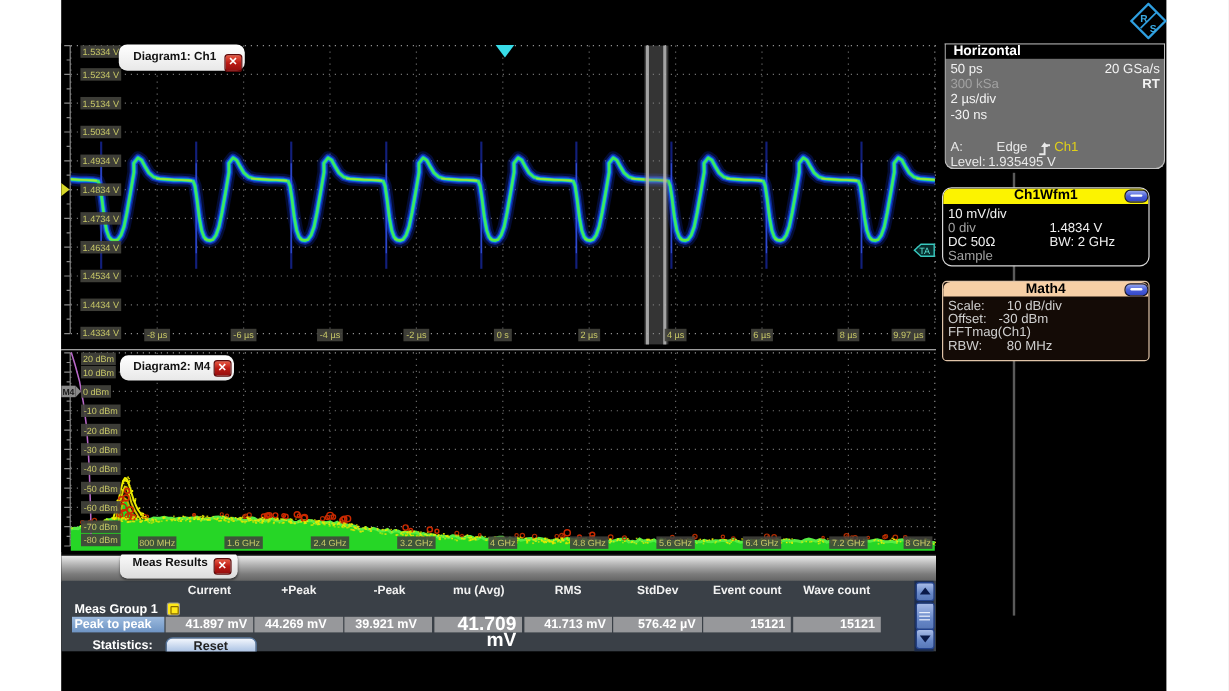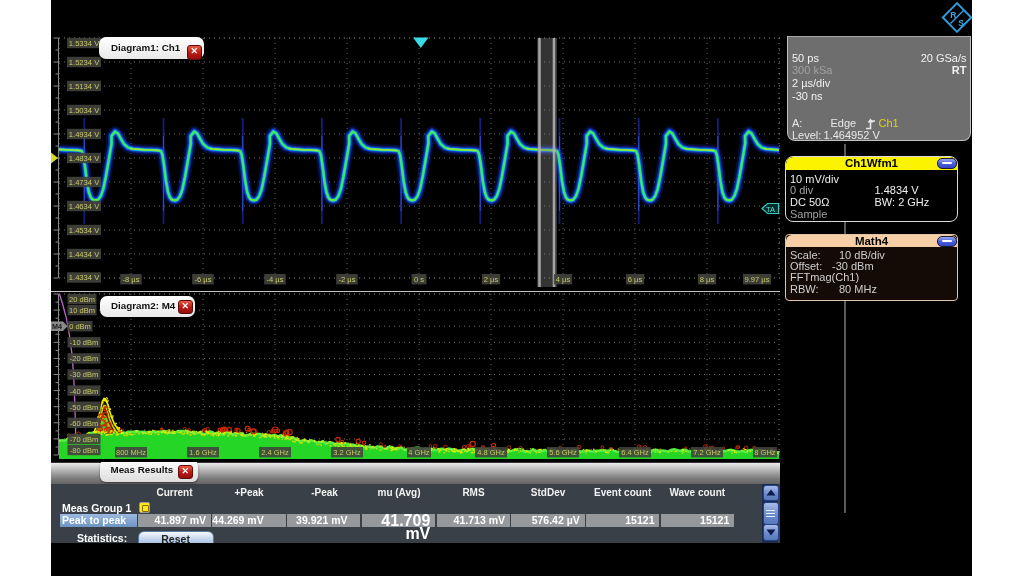--- a/index.html
+++ b/index.html
@@ -1175,21 +1175,21 @@
 <div class="a" style="left:377.5px;top:25px;width:90px;text-align:center;font-size:10px;font-weight:bold;color:#f2f2f2">RMS</div>
 <div class="a" style="left:452.1px;top:25px;width:90px;text-align:center;font-size:10px;font-weight:bold;color:#f2f2f2">StdDev</div>
 <div class="a" style="left:526.7px;top:25px;width:90px;text-align:center;font-size:10px;font-weight:bold;color:#f2f2f2">Event count</div>
 <div class="a" style="left:601.3px;top:25px;width:90px;text-align:center;font-size:10px;font-weight:bold;color:#f2f2f2">Wave count</div>
 <div class="a" style="left:11px;top:40px;font-size:10.5px;font-weight:bold;color:#fff">Meas Group 1</div>
 <div class="a" style="left:87.7px;top:40px;width:9px;height:9px;background:#ffe818;border:1px solid #999;border-radius:2px">
         <div class="a" style="left:2px;top:2px;width:5px;height:5px;border:1px solid #886a00;border-radius:1px"></div>
       </div>
 <div class="a" style="left:9px;top:51.5px;width:76.5px;height:13.5px;background:linear-gradient(180deg,#9cbade,#6e94c4);color:#fff;font-weight:bold;font-size:10.5px;line-height:13.5px;padding-left:2px;box-sizing:border-box">Peak to peak</div>
 <div class="a" style="left:86.6px;top:51.5px;width:73.4px;height:13.5px;background:#97989b;color:#fff;font-weight:bold;font-size:10.5px;line-height:13.5px;text-align:right;padding-right:5px;box-sizing:border-box">41.897 mV</div>
-<div class="a" style="left:161.3px;top:51.5px;width:73.4px;height:13.5px;background:#97989b;color:#fff;font-weight:bold;font-size:10.5px;line-height:13.5px;text-align:left;padding-right:5px;box-sizing:border-box">44.269 mV</div>
+<div class="a" style="left:161.3px;top:51.5px;width:73.4px;height:13.5px;background:#97989b;color:#fff;font-weight:bold;font-size:10.5px;line-height:13.5px;text-align:center;padding-right:5px;box-sizing:border-box">44.269 mV</div>
 <div class="a" style="left:236.1px;top:51.5px;width:73.4px;height:13.5px;background:#97989b;color:#fff;font-weight:bold;font-size:10.5px;line-height:13.5px;text-align:right;padding-right:13px;box-sizing:border-box">39.921 mV</div>
 <div class="a" style="left:310.9px;top:51.5px;width:73.4px;height:13.5px;background:#97989b;color:#fff;font-weight:bold;font-size:16px;line-height:13.5px;text-align:right;padding-right:5px;box-sizing:border-box">41.709 mV</div>
 <div class="a" style="left:385.6px;top:51.5px;width:73.4px;height:13.5px;background:#97989b;color:#fff;font-weight:bold;font-size:10.5px;line-height:13.5px;text-align:right;padding-right:5px;box-sizing:border-box">41.713 mV</div>
 <div class="a" style="left:460.4px;top:51.5px;width:73.4px;height:13.5px;background:#97989b;color:#fff;font-weight:bold;font-size:10.5px;line-height:13.5px;text-align:right;padding-right:5px;box-sizing:border-box">576.42 µV</div>
 <div class="a" style="left:535.1px;top:51.5px;width:73.4px;height:13.5px;background:#97989b;color:#fff;font-weight:bold;font-size:10.5px;line-height:13.5px;text-align:right;padding-right:5px;box-sizing:border-box">15121</div>
 <div class="a" style="left:609.9px;top:51.5px;width:73.4px;height:13.5px;background:#97989b;color:#fff;font-weight:bold;font-size:10.5px;line-height:13.5px;text-align:right;padding-right:5px;box-sizing:border-box">15121</div>
 <div class="a" style="left:26px;top:70px;font-size:10.5px;font-weight:bold;color:#fff">Statistics:</div>
 <div class="a" style="left:86.6px;top:68.5px;width:74px;height:15px;background:linear-gradient(180deg,#f4f8fe,#b8cce8 60%,#98b4dc);border:1px solid #5878a0;border-radius:6px 6px 0 0;text-align:center;font-size:10.5px;font-weight:bold;color:#222;line-height:14px">Reset</div>
 <div class="a" style="left:710.5px;top:21.5px;width:16.5px;height:59.5px;background:#1c2c4e"></div>
 <div class="a" style="left:711.5px;top:22.7px;width:14.5px;height:14.8px;background:linear-gradient(180deg,#a8bce8,#6888c8 60%,#5878b8);border:1px solid #23428c;border-radius:3px"><svg width="14" height="14" viewBox="0 0 14 14">
@@ -1199,34 +1199,35 @@
         <div class="a" style="left:2.5px;top:7px;width:9px;height:1.4px;background:#e8eefc"></div>
         <div class="a" style="left:2.5px;top:9.8px;width:9px;height:1.4px;background:#e8eefc"></div>
         <div class="a" style="left:2.5px;top:12.6px;width:9px;height:1.4px;background:#e8eefc"></div>
       </div>
 <div class="a" style="left:711.5px;top:62.2px;width:14.5px;height:14.8px;background:linear-gradient(180deg,#a8bce8,#6888c8 60%,#5878b8);border:1px solid #23428c;border-radius:3px"><svg width="14" height="14" viewBox="0 0 14 14">
           <polygon points="7,10.5 11.5,4.5 2.5,4.5" fill="#0a1a4a"></polygon>
         </svg></div>
 </div>
 <div class="a" style="left:792.5px;top:144px;width:2px;height:369px;background:#5a5a5a"></div>
 <div class="a" style="left:735.5px;top:35.5px;width:184.5px;height:105.5px;border-left:1.5px solid #c0c0c0;border-bottom:1.5px solid #c0c0c0;border-right:1.5px solid #c0c0c0;border-top:1px solid #a8a8a8;border-radius:0 0 8px 8px;background:#6e6e6e;box-sizing:border-box;overflow:hidden">
+<div class="a" style="left:0;top:0;width:100%;height:12.8px;background:#000;color:#fff;font-weight:bold;font-size:11.5px;line-height:12.5px;padding-left:7px">Horizontal</div>
 <div class="a" style="left:4.5px;top:15.299999999999997px;font-size:11px;color:#f2f2f2">50 ps</div>
 <div class="a" style="right:3.5px;top:15.299999999999997px;font-size:11px;font-weight:normal;color:#f2f2f2">20 GSa/s</div>
 <div class="a" style="left:4.5px;top:27.5px;font-size:11px;color:#a2a2a2">300 kSa</div>
 <div class="a" style="right:3.5px;top:27.5px;font-size:11px;font-weight:bold;color:#f2f2f2">RT</div>
 <div class="a" style="left:4.5px;top:40.5px;font-size:11px;color:#f2f2f2">2 µs/div</div>
 <div class="a" style="left:4.5px;top:53.5px;font-size:11px;color:#f2f2f2">-30 ns</div>
 <div class="a" style="left:4.5px;top:80.5px;font-size:11px;color:#e8e8e8">A:</div>
 <div class="a" style="left:43px;top:80.5px;font-size:11px;color:#e8e8e8">Edge</div>
 <svg class="a" style="left:77px;top:81px" width="13" height="12" viewBox="0 0 13 12">
         <path d="M1,10.5 L5.5,10.5 L5.5,3 L10,3" fill="none" stroke="#e8e8e8" stroke-width="1.6"></path>
         <polygon points="5.5,0.5 8.5,4.5 2.5,4.5" fill="#e8e8e8"></polygon>
       </svg>
 <div class="a" style="left:91px;top:80.5px;font-size:11px;color:#e0d018">Ch1</div>
-<div class="a" style="left:4.5px;top:92.5px;font-size:11px;color:#e8e8e8">Level: 1.464952 V</div>
+<div class="a" style="left:4.5px;top:92.5px;font-size:11px;color:#e8e8e8">Level: 1.935495 V</div>
 </div>
 <div class="a" style="left:734px;top:156px;width:173px;height:66px;border:1.5px solid #d8d8d8;border-radius:8px;background:#000;box-sizing:border-box;overflow:hidden">
 <div class="a" style="left:0;top:0;width:100%;height:12.5px;background:#fcf300;border-radius:6px 6px 0 0;color:#000;font-weight:bold;font-size:11.5px;line-height:12.5px;text-align:center">Ch1Wfm1</div>
 <div class="a" style="left:4px;top:15.5px;font-size:11px;color:#f0f0f0">10 mV/div</div>
 <div class="a" style="left:4px;top:27.2px;font-size:11px;color:#a2a2a2">0 div</div>
 <div class="a" style="left:88.5px;top:27.2px;font-size:11px;color:#f0f0f0">1.4834 V</div>
 <div class="a" style="left:4px;top:38.9px;font-size:11px;color:#f0f0f0">DC 50Ω</div>
 <div class="a" style="left:88.5px;top:38.9px;font-size:11px;color:#f0f0f0">BW: 2 GHz</div>
 <div class="a" style="left:4px;top:50.599999999999994px;font-size:11px;color:#a2a2a2">Sample</div>
 </div>

